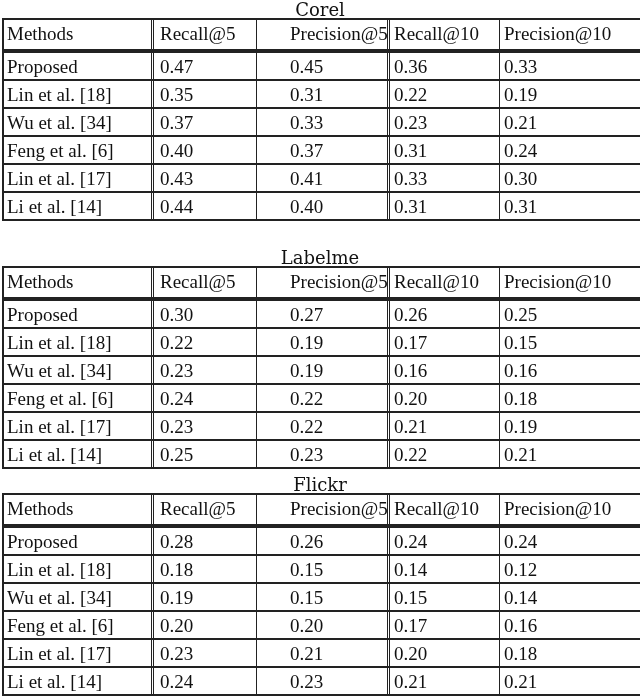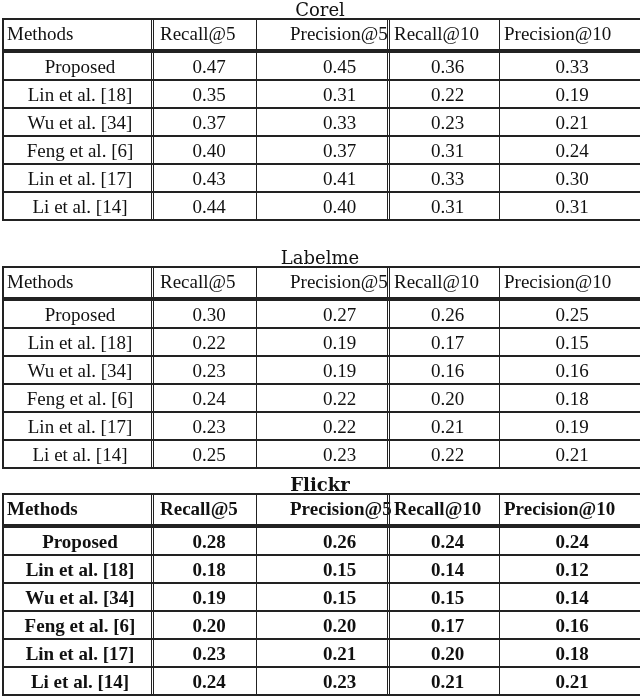--- a/index.html
+++ b/index.html
@@ -1,21 +1,21 @@
 <!DOCTYPE html>
 <html><head>
 <meta charset="utf-8">
 <style>
   html, body { margin:0; padding:0; background:#ffffff; }
   body { width:640px; height:699px; overflow:hidden; position:relative;
          font-family:"DejaVu Serif","Liberation Serif",serif; color:#111; }
   .block { position:absolute; left:0; width:640px; }
   .caption { text-align:center; font-size:18px; line-height:19px; height:30px; }
   .tbl { position:absolute; left:2px; width:636px; }
-  .row { position:relative; height:28px; box-sizing:border-box;text-align:center; }
+  .row { position:relative; height:28px; box-sizing:border-box; }
   .cell { position:absolute; top:0; height:100%; box-sizing:border-box;
           font-size:19px; line-height:27px; padding-left:3px; white-space:nowrap;
           font-family:"Liberation Serif","DejaVu Serif",serif; }
   .c0 { left:0; width:149px; }
   .c1 { left:153px; width:101px; }
   .c2 { left:254px; width:131px;padding-left:32px; }
   .c3 { left:387px; width:110px; }
   .c4 { left:497px; width:139px;border-radius:13px; }
   
   .hdr { border:2px solid #222; height:29px; }
@@ -152,21 +152,21 @@
           <div class="cell c4">0.21</div>
         </div>
         <div class="vline" style="left: 147px;"></div>
         <div class="vline" style="left: 149px;"></div>
         <div class="vline" style="left: 252px;"></div>
         <div class="vline" style="left: 383px;"></div>
         <div class="vline" style="left: 385px;"></div>
         <div class="vline" style="left: 495px;"></div>
       </div>
     </div>
-    <div class="block" style="top: 475px; font-weight: bold;">
+    <div class="block" style="top: 475px;">
       <div class="caption">Flickr</div>
       <div class="tbl hdr" style="top: 18px;">
         <div class="cell c0">Methods</div>
         <div class="cell c1">Recall@5</div>
         <div class="cell c2">Precision@5</div>
         <div class="cell c3">Recall@10</div>
         <div class="cell c4">Precision@10</div>
         <div class="vline" style="left: 147px;"></div>
         <div class="vline" style="left: 149px;"></div>
         <div class="vline" style="left: 252px;"></div>

